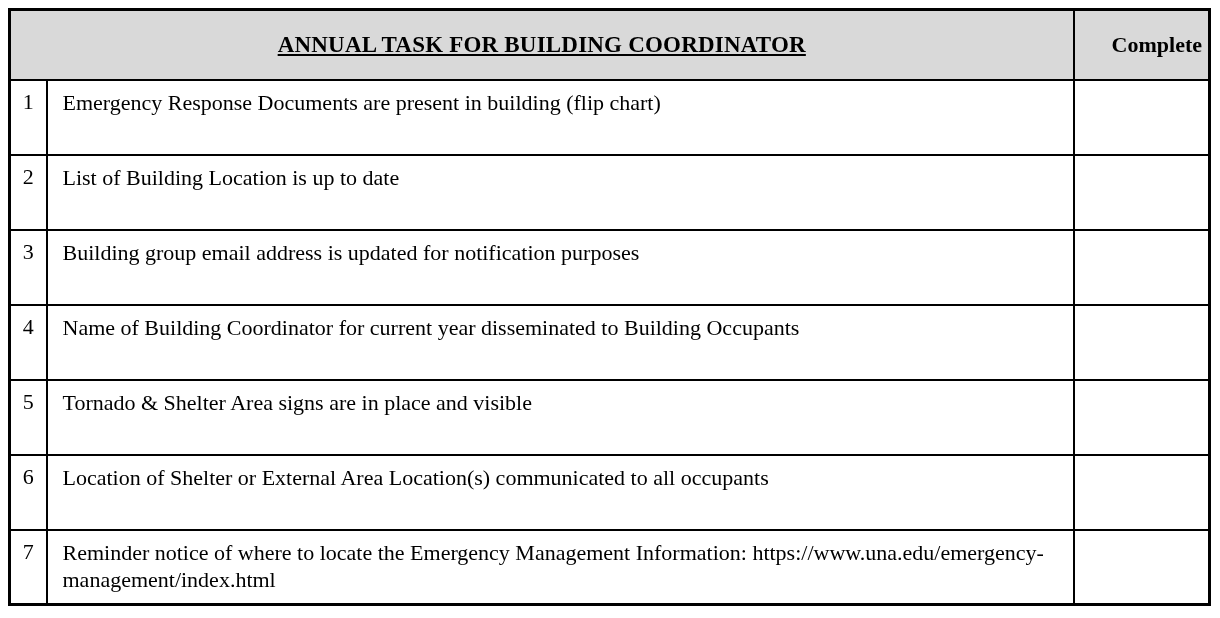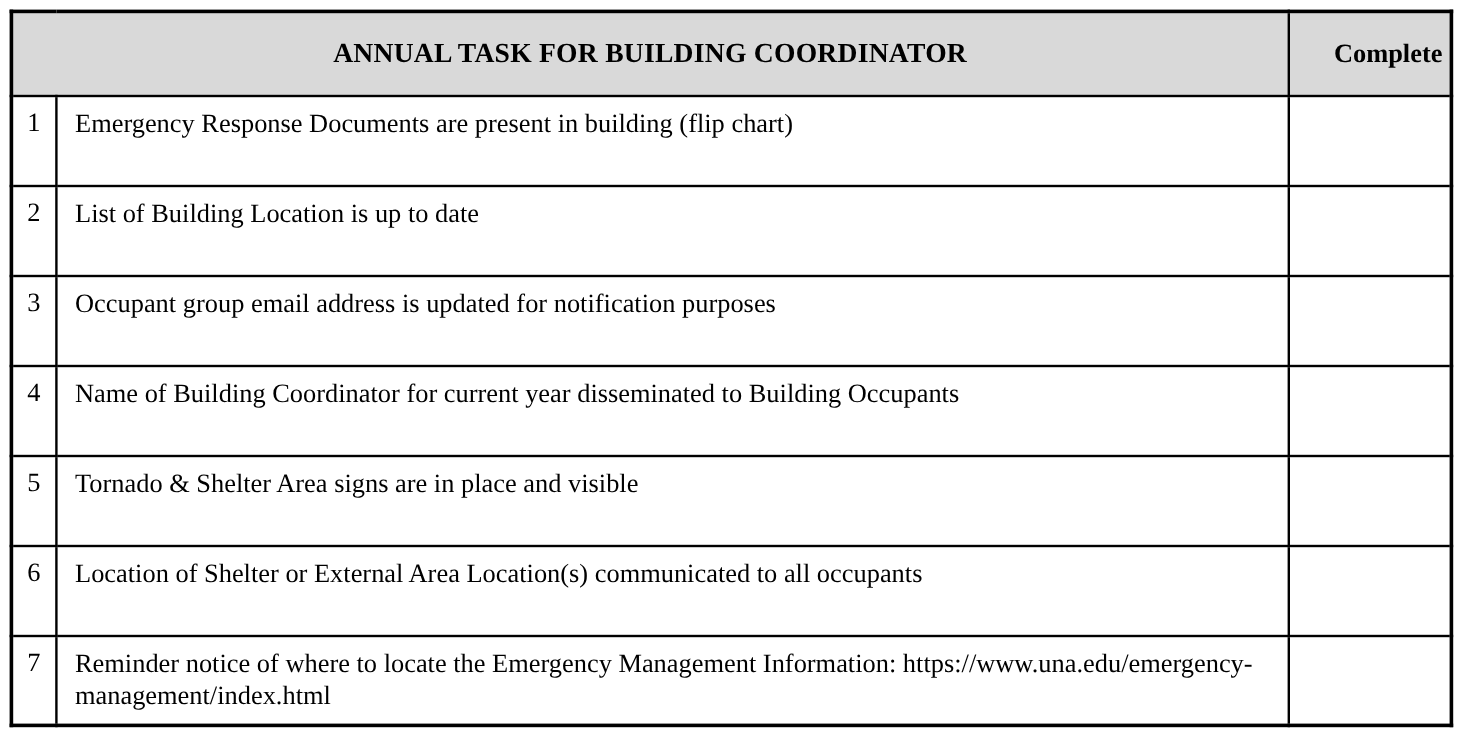--- a/index.html
+++ b/index.html
@@ -42,20 +42,21 @@
   tbody tr { height: 75px; }
 
   th.title-cell {
     background: var(--header-bg);
     font-size: 23px;
     font-weight: bold;
     text-align: center;
     vertical-align: middle;
     letter-spacing: 0.2px;
     padding: 0 10px;
+    text-decoration: underline;
   }
   th.complete-head {
     background: var(--header-bg);
     font-size: 22px;
     font-weight: bold;
     text-align: right;
     vertical-align: middle;
     padding: 0 6px;
   }
   td.num-cell {
@@ -98,21 +99,21 @@
         <td class="task-cell">Emergency Response Documents are present in building (flip chart)</td>
         <td class="complete-cell"></td>
       </tr>
       <tr>
         <td class="num-cell">2</td>
         <td class="task-cell">List of Building Location is up to date</td>
         <td class="complete-cell"></td>
       </tr>
       <tr>
         <td class="num-cell">3</td>
-        <td class="task-cell">Occupant group email address is updated for notification purposes</td>
+        <td class="task-cell">Building group email address is updated for notification purposes</td>
         <td class="complete-cell"></td>
       </tr>
       <tr>
         <td class="num-cell">4</td>
         <td class="task-cell">Name of Building Coordinator for current year disseminated to Building Occupants</td>
         <td class="complete-cell"></td>
       </tr>
       <tr>
         <td class="num-cell">5</td>
         <td class="task-cell">Tornado &amp; Shelter Area signs are in place and visible</td>

